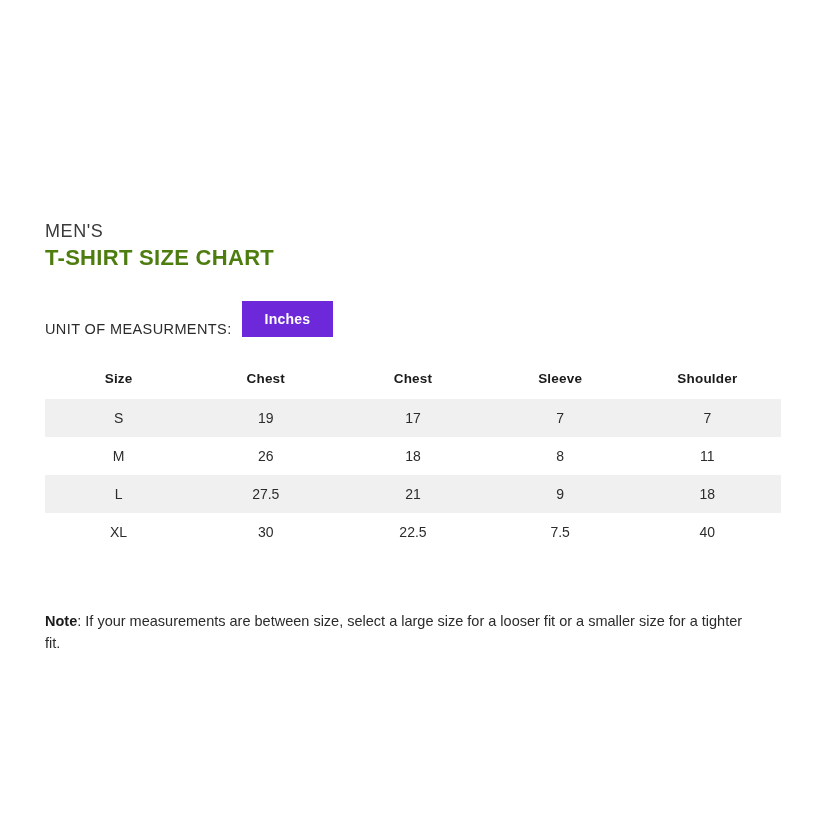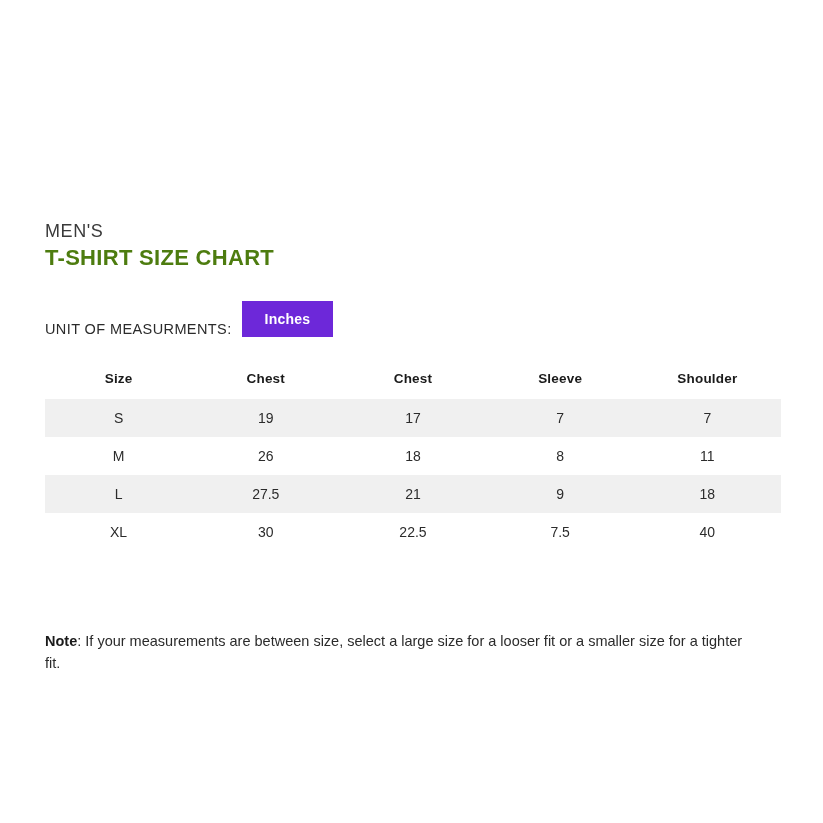--- a/index.html
+++ b/index.html
@@ -81,21 +81,21 @@
     font-size: 14px;
     color: #2b2b2b;
     text-align: center;
     padding: 11px 0;
     height: 15px;
   }
   table.size-table tr.alt td {
     background: #f0f0f0;
   }
   .note {
-    margin-top: 80px;
+    margin-top: 60px;
     font-size: 14.5px;
     line-height: 1.5;
     color: #2b2b2b;
     max-width: 710px;
   }
   .note b {
     font-weight: 700;
     color: #1a1a1a;
   }
 </style>

